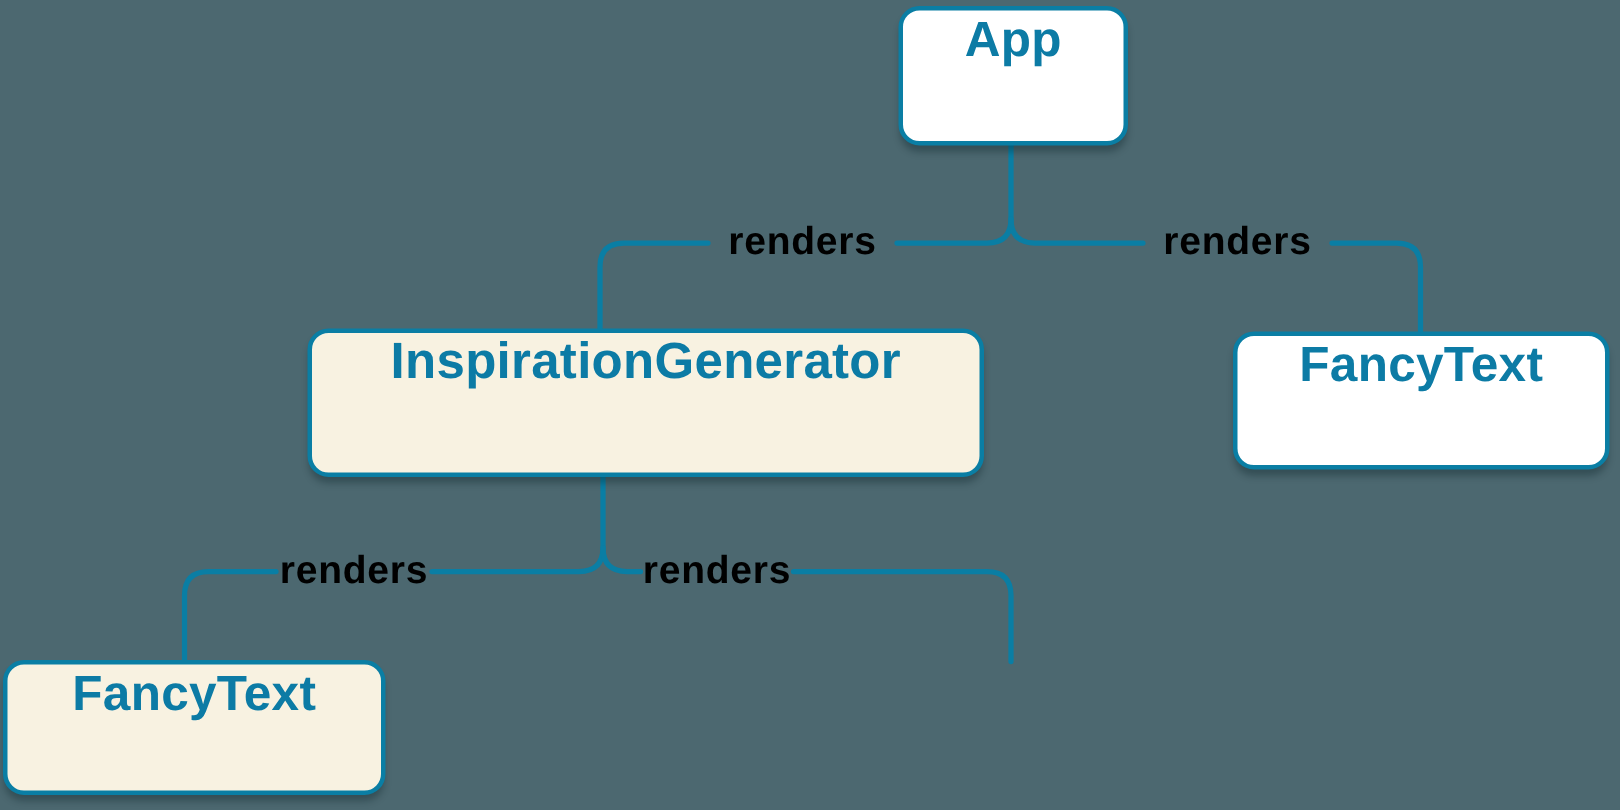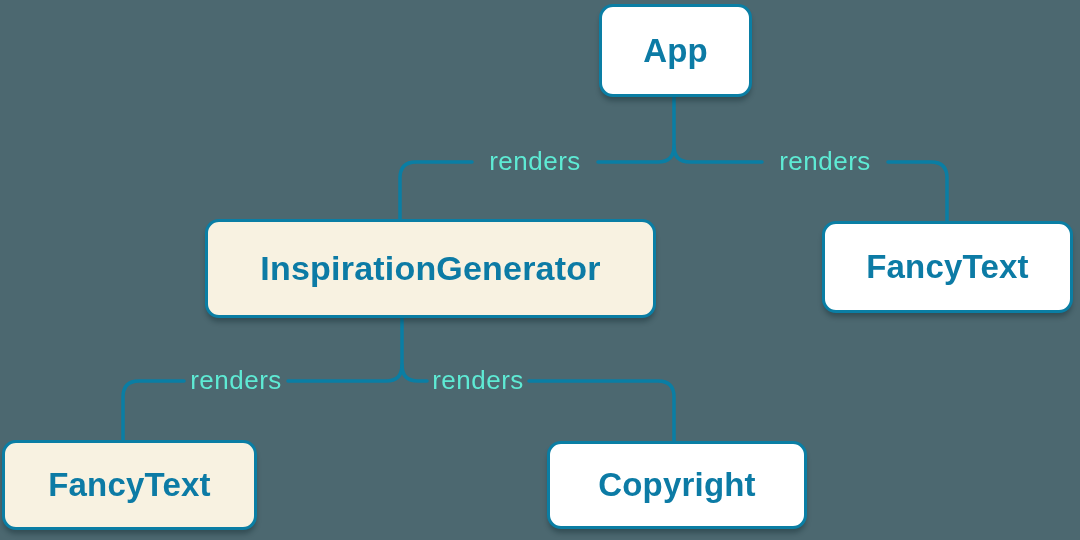--- a/index.html
+++ b/index.html
@@ -23,33 +23,32 @@
   }
   svg.edges path {
     fill: none;
     stroke-width: 3.5;
     stroke-linecap: round;
     stroke-linejoin: round;
   }
   .edge-label {
     position: absolute;
     transform: translate(-50%, -50%);
-    color: #5eead4;
+    color: #000000;
     font-size: 26px;
-    font-weight: 400;
+    font-weight: 700;
     letter-spacing: 0.5px;
     white-space: nowrap;
   }
   .node {
     position: absolute;
     box-sizing: border-box;
     border: 3px solid #0a7ea4;
     border-radius: 14px;
     display: flex;
-    align-items: center;
     justify-content: center;
     color: #0c7ba5;
     font-weight: 700;
     font-size: 33px;
     letter-spacing: 0.2px;
     box-shadow: 0 5px 5px -1px rgba(10, 32, 38, 0.35);
   }
   .node.default   { background: #ffffff; }
   .node.highlight { background: #f8f2e1; }
 
@@ -102,17 +101,14 @@
   </div>
 
   <div class="node default node-fancy-top">
     <span>FancyText</span>
   </div>
 
   <div class="node highlight node-fancy-bot">
     <span>FancyText</span>
   </div>
 
-  <div class="node default node-copyright">
-    <span>Copyright</span>
-  </div>
 
 </div>
 
 </body></html>

